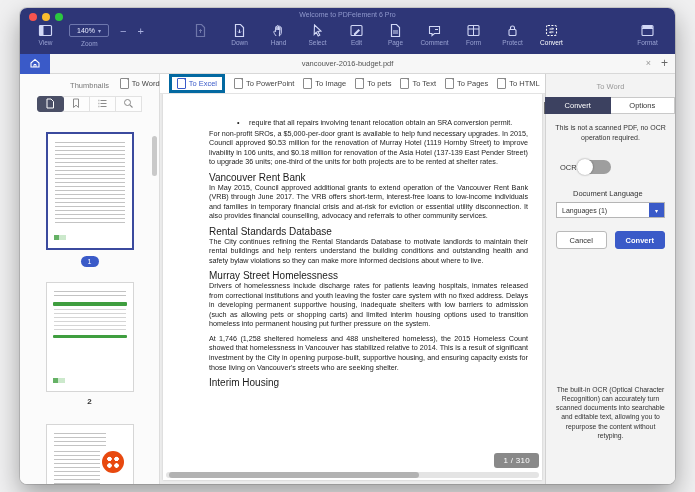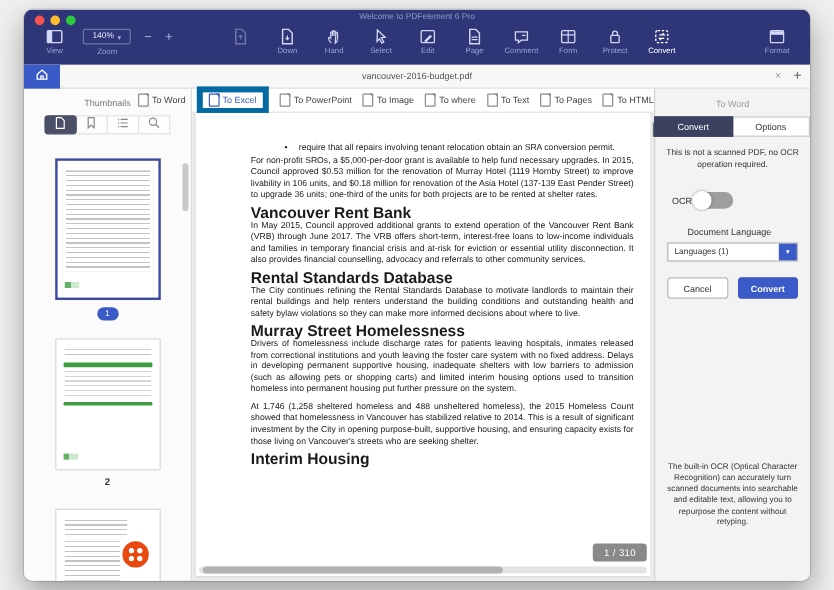--- a/index.html
+++ b/index.html
@@ -48,33 +48,33 @@
   .sidebar { width:140px; background:#fbfbfb; border-right:1px solid #dddddd; position:relative; }
   .center { flex:1; display:flex; flex-direction:column; position:relative; background:#ececec; min-width:0; }
   .rightpanel { width:130px; background:#f3f3f3; border-left:1px solid #d2d2d2; position:relative; }
 
   
   .convertbar { height:20px; background:#fff; border-bottom:1px solid #e3e3e3; display:flex; align-items:center; justify-content:center; gap:9px; }
   .cv { display:flex; align-items:center; gap:3px; font-size:7.5px; color:#444; white-space:nowrap; }
   .docicon { width:9px; height:11px; border:1px solid #8a8a8a; border-radius:1px; position:relative; background:#fff; }
   .docicon::before { content:""; position:absolute; right:-1px; top:-1px; width:0; height:0;
     border-left:3px solid transparent; border-top:3px solid #8a8a8a; }
-  .cv.hl { border:5px solid #0369a1; padding:1px 5px; color:#3a5ac8; }
+  .cv.hl { border:3px solid #0369a1; padding:1px 5px; color:#3a5ac8; }
   .cv.hl .docicon { border-color:#3a5ac8; }
   .cv.hl .docicon::before { border-top-color:#3a5ac8; }
 
   
   .docarea { flex:1; position:relative; overflow:hidden; }
   .page { position:absolute; left:3px; right:3px; top:0; bottom:4px; background:#fff; overflow:hidden;
           box-shadow:0 0 2px rgba(0,0,0,.18); }
   .doctext { padding:24px 14px 0 46px; font-size:7.2px; line-height:9.6px; color:#1b1b1b; text-align:justify; }
   .doctext p { margin:0 0 5px; }
   .doctext .bullet { padding-left:28px; text-indent:0; margin-bottom:1px; text-align:left; }
   .doctext .bullet .b { display:inline-block; width:12px; }
-  .doctext h4 { font-size:13px; margin:6px 0 0; font-weight:bold; }
+  .doctext h4 { font-size:10px; margin:6px 0 0; font-weight:normal; }
   .hscroll { position:absolute; left:6px; right:6px; bottom:6px; height:6px; border-radius:3px; background:#e4e4e4; }
   .hthumb { position:absolute; left:3px; top:0; width:67%; height:6px; border-radius:3px; background:#b2b2b2; }
   .pageind { position:absolute; right:6px; bottom:16px; background:rgba(128,128,128,.93); color:#fff;
              font-size:8px; padding:3px 9px; border-radius:3px; letter-spacing:.3px;text-align:center; }
 
   
   .sb-title { text-align:center; font-size:7.5px; color:#777; padding-top:7px; }
   .sb-icons { display:flex; justify-content:center; margin-top:6px; }
   .sbi { width:27px; height:16px; display:flex; align-items:center; justify-content:center;
          border:1px solid #e2e2e2; background:#fdfdfd; color:#8a8a8a; margin-left:-1px; }
@@ -350,21 +350,21 @@
         <span class="cv">
           <span class="docicon"></span>
           <span>To PowerPoint</span>
         </span>
         <span class="cv">
           <span class="docicon"></span>
           <span>To Image</span>
         </span>
         <span class="cv">
           <span class="docicon"></span>
-          <span>To where</span>
+          <span>To pets</span>
         </span>
         <span class="cv">
           <span class="docicon"></span>
           <span>To Text</span>
         </span>
         <span class="cv">
           <span class="docicon"></span>
           <span>To Pages</span>
         </span>
         <span class="cv">

